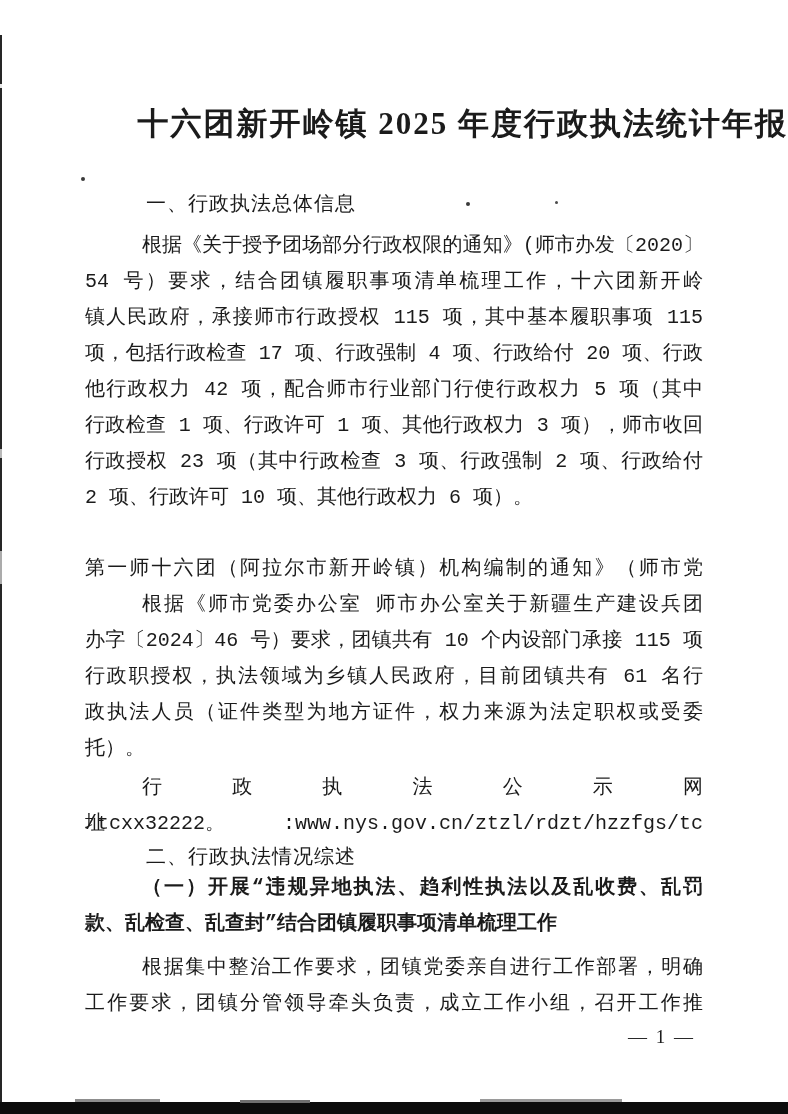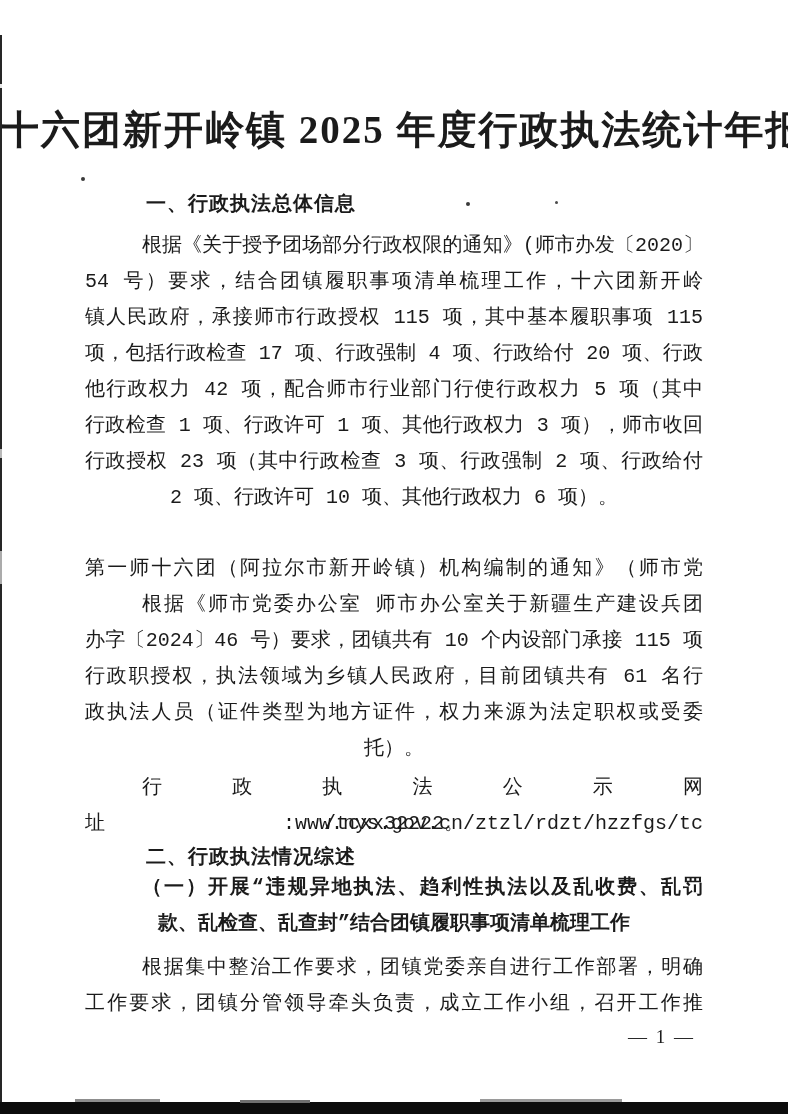--- a/index.html
+++ b/index.html
@@ -12,46 +12,45 @@
     position:relative;
     width:788px;height:1114px;
     background:var(--paper);
     overflow:hidden;
     font-family:"Liberation Mono","DejaVu Sans Mono",serif; 
     color:var(--ink);
   }
   
   .doc-title{
     position:absolute;left:0;top:103px;width:788px;
-    text-align:left;
+    text-align:right;
     font-family:"Liberation Serif","DejaVu Serif",serif;
     font-weight:bold;
-    font-size:39px;
+    font-size:31px;
     letter-spacing:2px;
     white-space:nowrap;
   }
   .h-sec{
     position:absolute;left:85px;width:618px;
     padding-left:61px;box-sizing:border-box;
     font-family:"Liberation Sans","DejaVu Sans",sans-serif;
-    font-weight:bold;
+    font-weight:normal;
     font-size:20px;
     letter-spacing:1px;
     white-space:nowrap;
   }
   .textcol{
     position:absolute;left:85px;width:618px;
     font-size:20px;
     letter-spacing:0;
   }
   .textcol .line{
     height:36px;line-height:36px;
     white-space:nowrap;
     overflow:visible;
-    text-align:center;
   }
   .textcol .line.fill{
     white-space:normal;
     text-align:justify;
     text-align-last:justify;
     text-justify:inter-character;
   }
   .textcol .line.ind{ text-indent:57px; }
   .textcol.sub .line{ font-weight:bold; }
   .textcol.urlp{ font-size:20px; }

